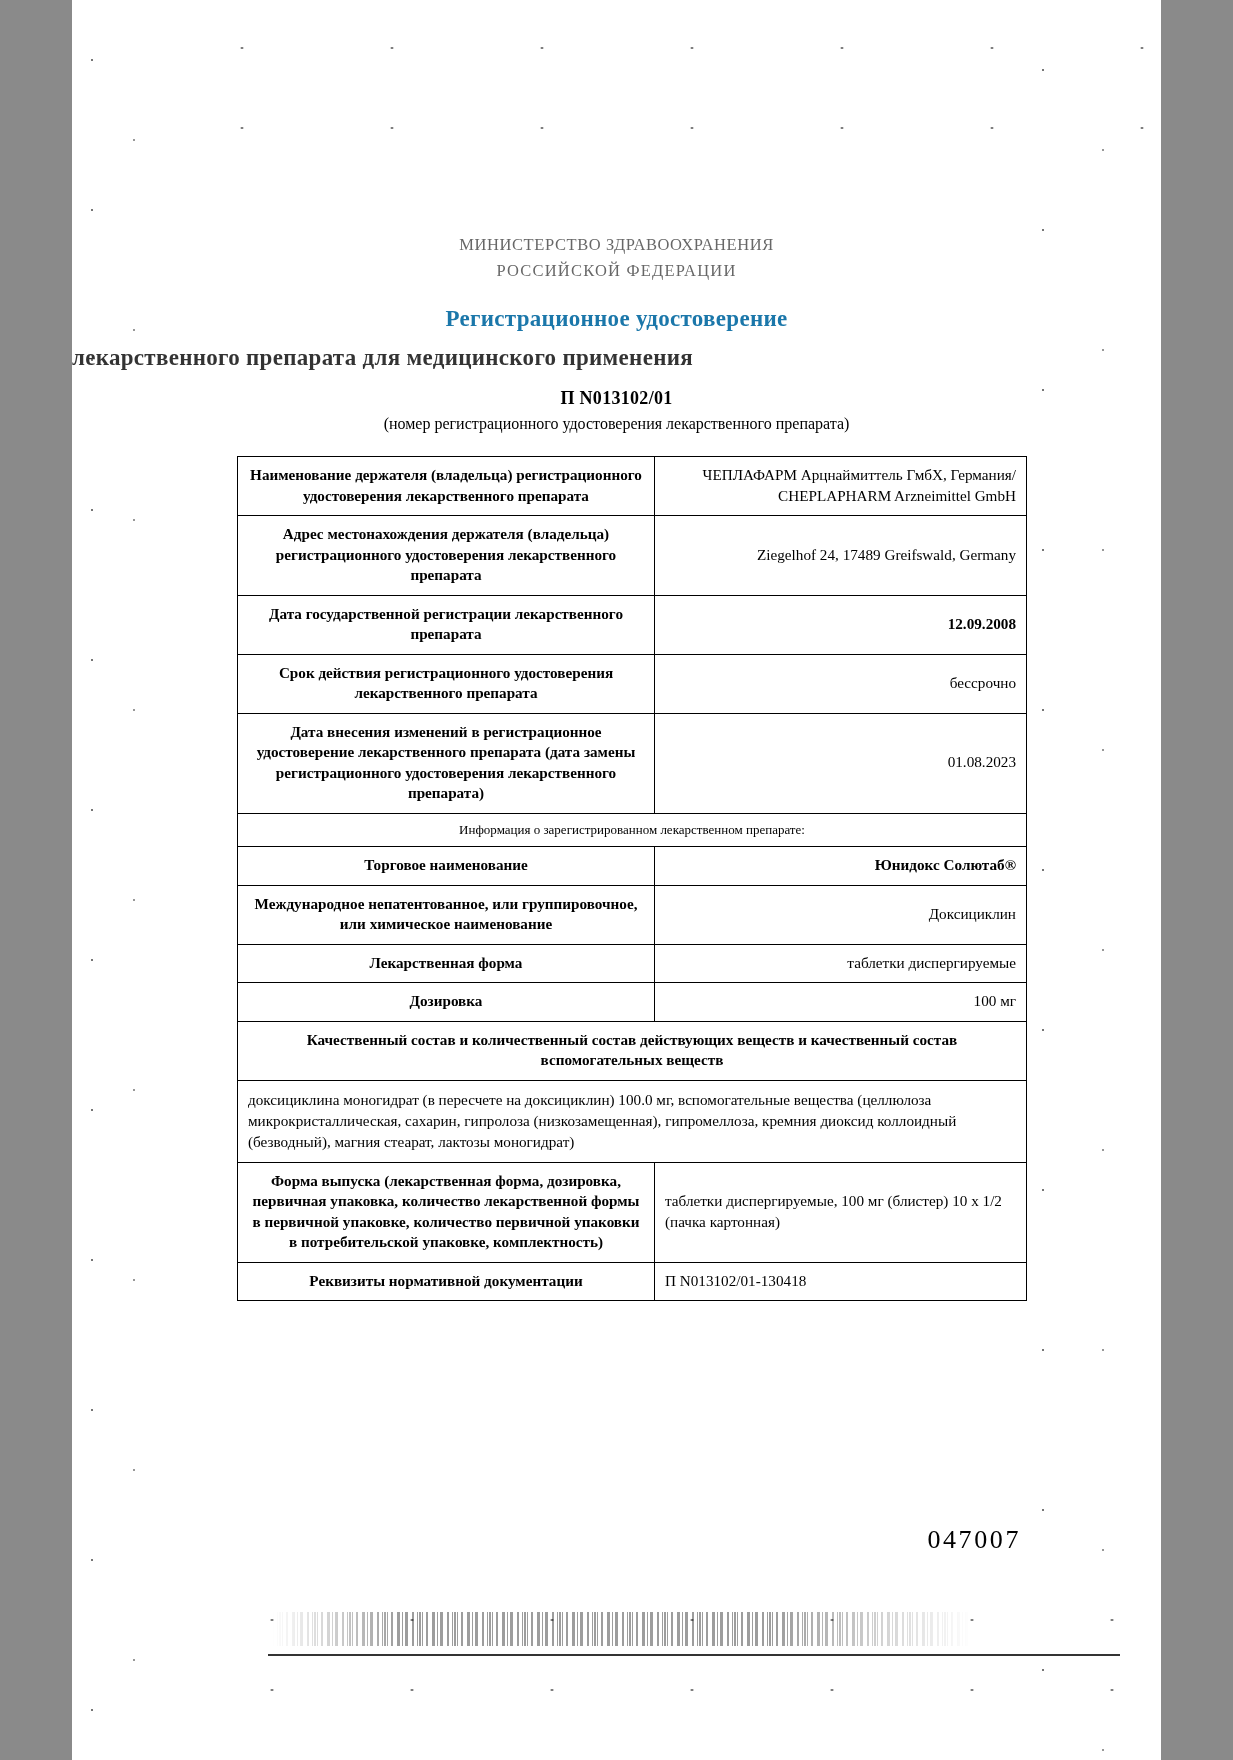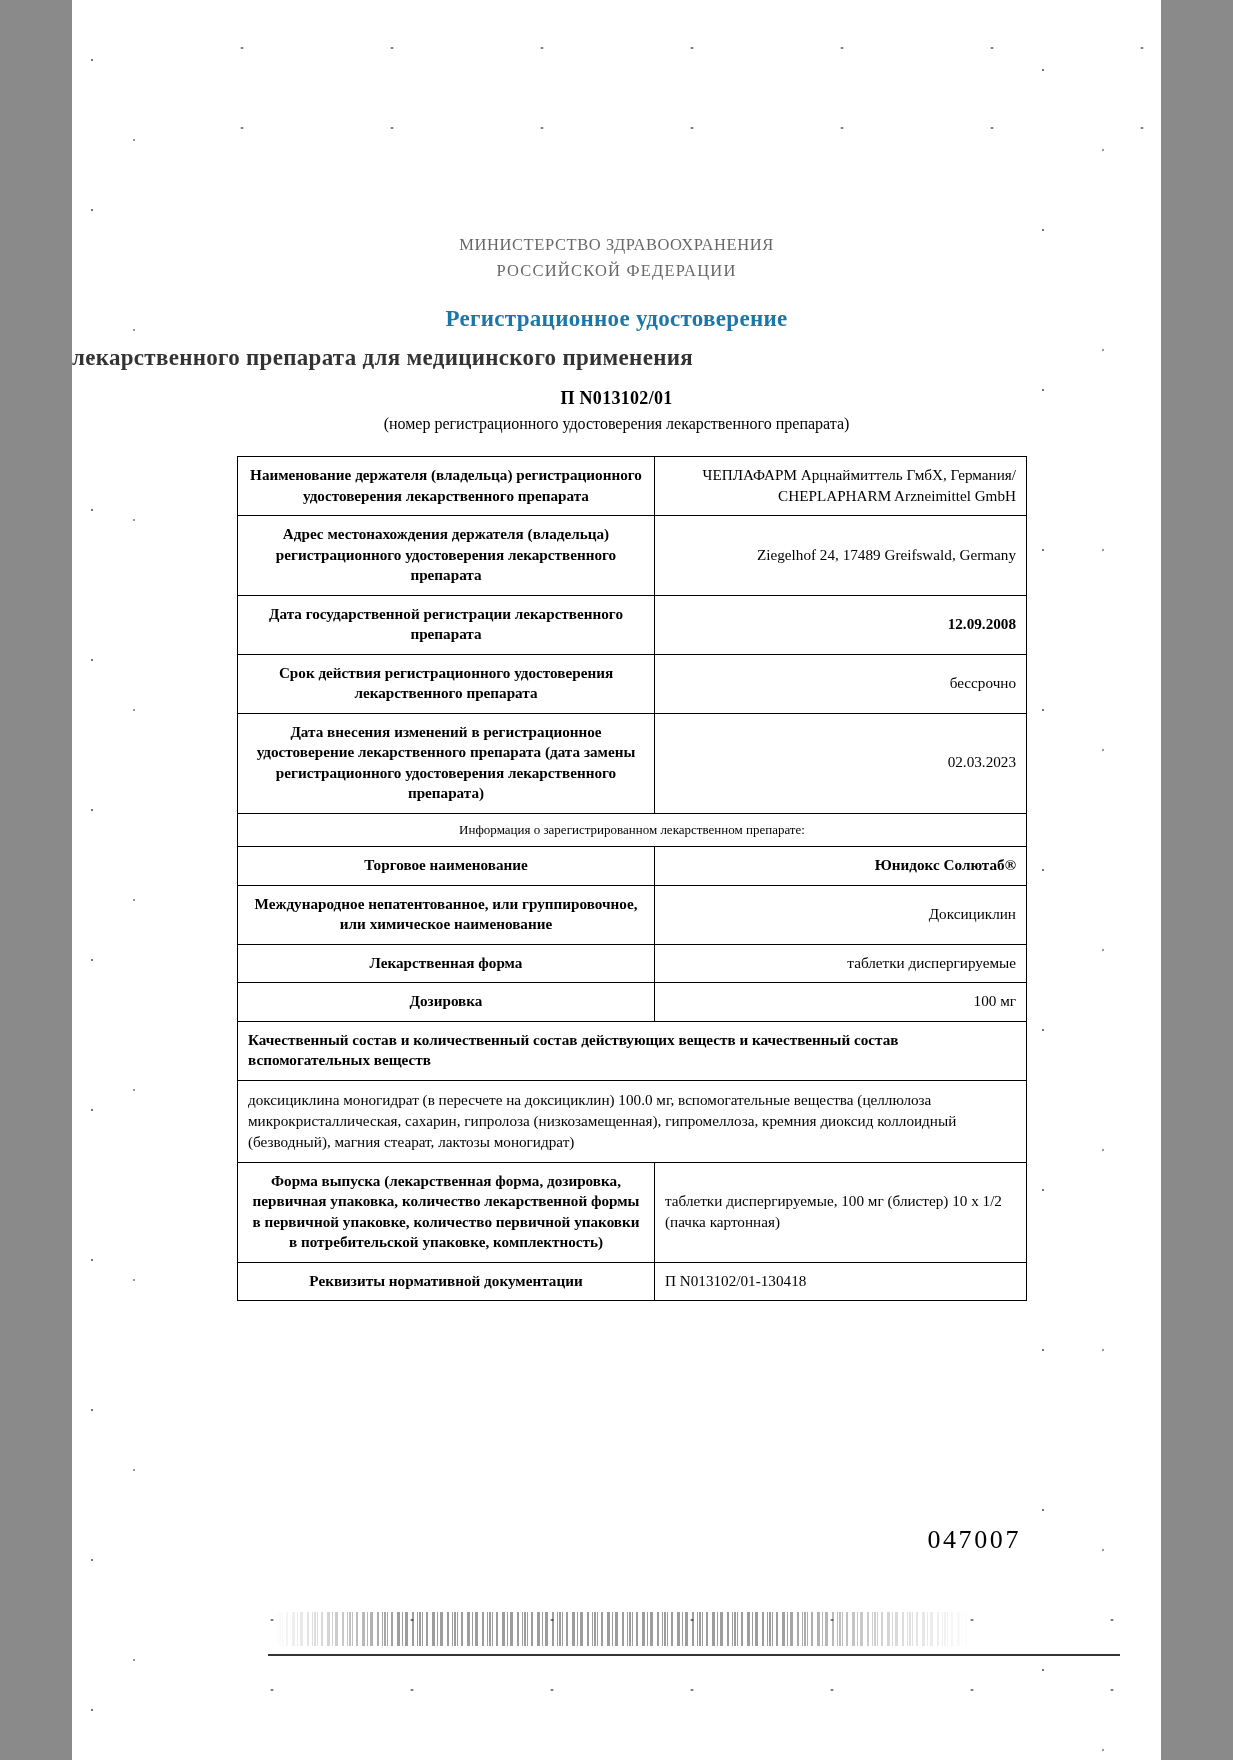--- a/index.html
+++ b/index.html
@@ -176,21 +176,21 @@
     font-weight: bold;
   }
   .cert-table td.section-divider {
     text-align: center;
     font-weight: normal;
     font-size: 13px;
     padding: 6px 10px;
   }
   .cert-table td.full-label {
     font-weight: bold;
-    text-align: left;
+    text-align: center;
     font-size: 15.2px;
     line-height: 20.5px;
   }
   .cert-table td.full-text {
     text-align: left;
     font-weight: normal;
     font-size: 15.2px;
     line-height: 21px;
     padding: 8px 10px 10px 10px;
   }
@@ -240,21 +240,21 @@
       <tr>
         <td class="label">Дата государственной регистрации лекарственного препарата</td>
         <td class="value bold">12.09.2008</td>
       </tr>
       <tr>
         <td class="label">Срок действия регистрационного удостоверения лекарственного препарата</td>
         <td class="value">бессрочно</td>
       </tr>
       <tr>
         <td class="label">Дата внесения изменений в регистрационное удостоверение лекарственного препарата (дата замены регистрационного удостоверения лекарственного препарата)</td>
-        <td class="value">02.03.2023</td>
+        <td class="value">01.08.2023</td>
       </tr>
       <tr>
         <td class="section-divider" colspan="2">Информация о зарегистрированном лекарственном препарате:</td>
       </tr>
       <tr>
         <td class="label">Торговое наименование</td>
         <td class="value bold">Юнидокс Солютаб®</td>
       </tr>
       <tr>
         <td class="label">Международное непатентованное, или группировочное, или химическое наименование</td>

